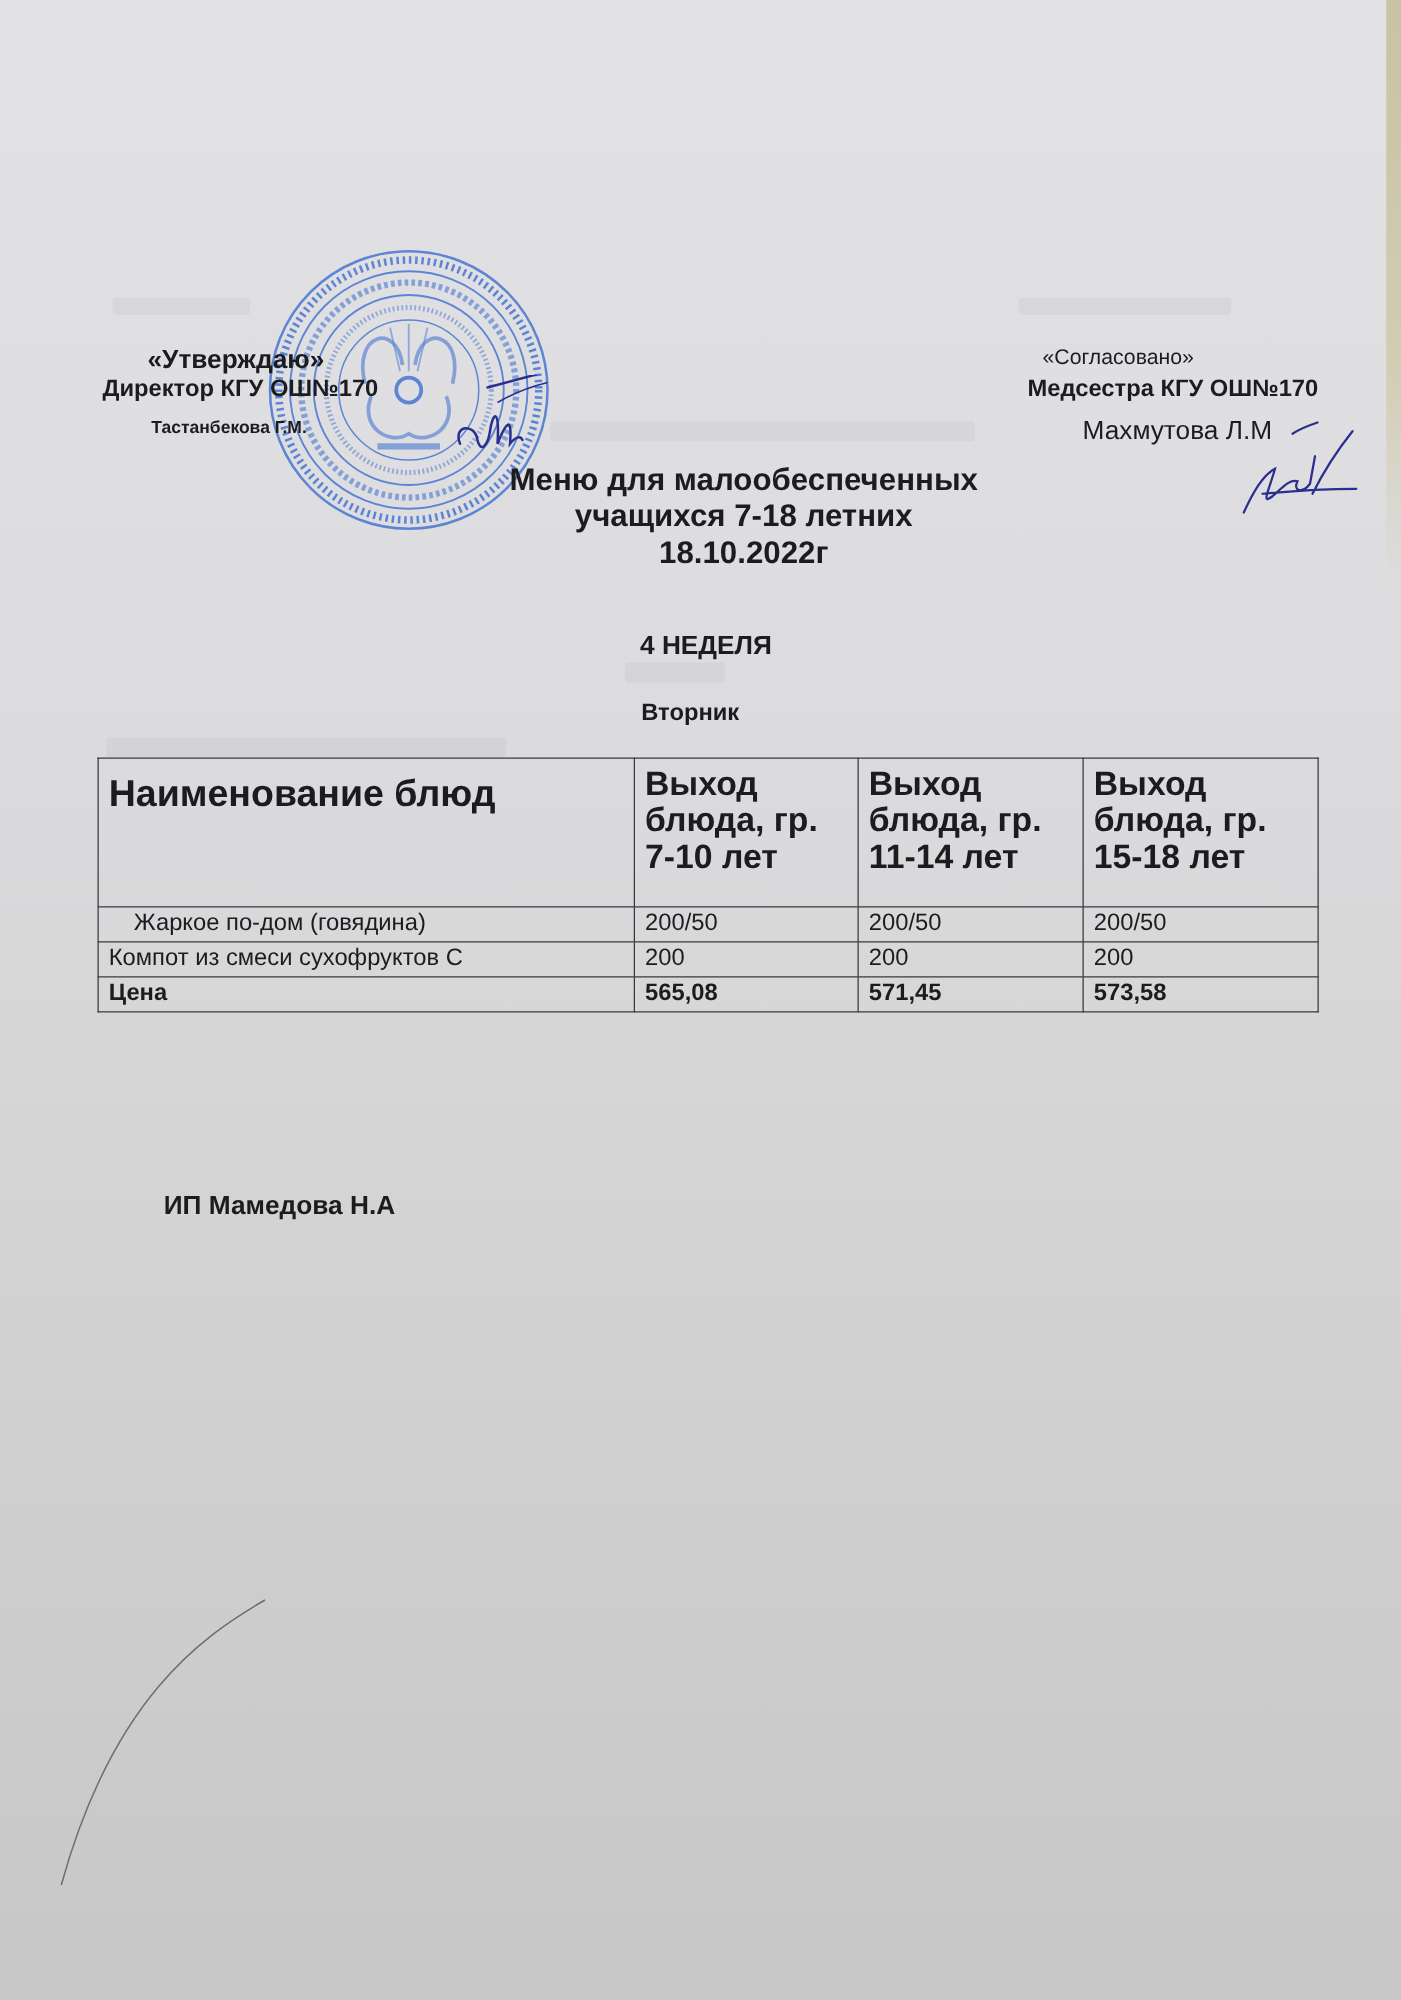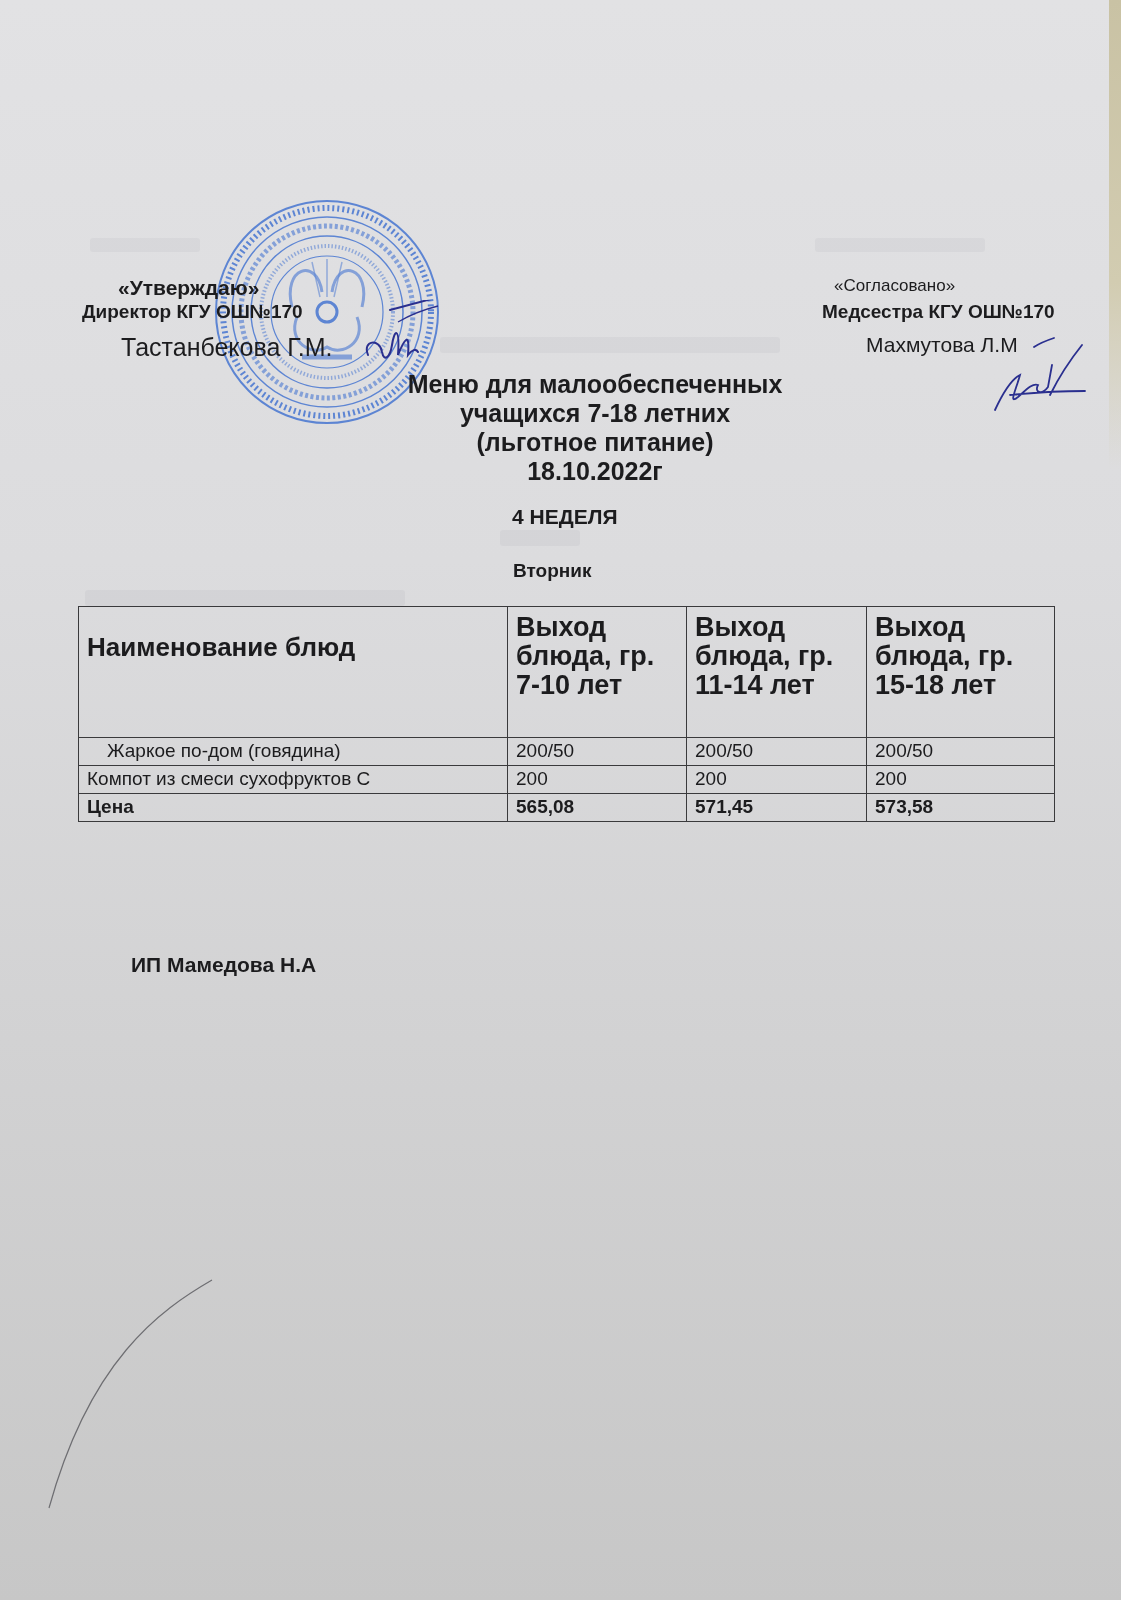--- a/index.html
+++ b/index.html
@@ -11,21 +11,21 @@
     }
     .edge-strip {
       position: absolute; top: 0; right: 0; width: 12px; height: 470px;
       background: linear-gradient(180deg, #c9c2a4 0%, #d2ccb1 60%, rgba(210,204,177,0) 100%);
     }
     .abs { position: absolute; white-space: nowrap; }
 
     
     .approve-title { left: 76px; top: 276px; font-size: 21px; font-weight: bold; margin-left: 42px; }
     .approve-role  { left: 82px; top: 301px; font-size: 19px; font-weight: bold; }
-    .approve-name  { left: 121px; top: 333px; font-size: 25px; }
+    .approve-name  { left: 121px; top: 333px; font-size: 14px; font-weight: bold; }
 
     .agree-title { left: 834px; top: 276px; font-size: 17px; font-weight: normal; text-align: center; }
     .agree-role  { left: 822px; top: 301px; font-size: 19px; font-weight: bold; width: 299px; overflow: hidden; }
     .agree-name  { left: 866px; top: 333px; font-size: 21px; }
 
     
     .heading {
       position: absolute; left: 395px; top: 370px; width: 400px;
       text-align: center; font-weight: bold; font-size: 25px; line-height: 29px;
     }
@@ -41,21 +41,21 @@
       border: 1.5px solid #3a3a3c; padding: 0 0 0 8px; text-align: left;
       vertical-align: top; font-weight: normal;
     }
     table.menu col.c0 { width: 429px; }
     table.menu col.c1 { width: 179px; }
     table.menu col.c2 { width: 180px; }
     table.menu col.c3 { width: 188px; }
     table.menu thead th {
       height: 104px; font-size: 27px; font-weight: bold; line-height: 29px; padding-top: 6px;
     }
-    table.menu thead th.name-col { padding-top: 26px; font-size: 26px; margin-top: 23px; }
+    table.menu thead th.name-col { padding-top: 14px; font-size: 30px; margin-top: 23px; }
     table.menu tbody td { height: 27px; font-size: 19px; line-height: 26px; }
     table.menu tbody tr.total td { font-weight: bold; }
     table.menu tbody td.first-indent { padding-left: 28px; }
 
     .vendor { left: 131px; top: 905px; font-size: 21px; font-weight: bold; margin-top: 48px; }
 
     
     .stamp { position: absolute; left: 212px; top: 197px; width: 230px; height: 230px; opacity: 0.8; }
     .sig { position: absolute; }
     .pencil { position: absolute; left: 40px; top: 1270px; width: 190px; height: 250px; }
@@ -102,21 +102,20 @@
 <div class="abs agree-role">Медсестра КГУ ОШ№170</div>
 <div class="abs agree-name">Махмутова Л.М</div>
 
 <svg class="sig" style="left:990px;top:335px;width:100px;height:80px;" viewBox="0 0 100 80">
   <path d="M5 75 C 12 60, 20 45, 30 40 C 26 55, 18 70, 28 62 C 36 55, 42 48, 48 50 C 44 58, 52 60, 58 52 L 62 30 M44 12 C 50 8, 58 5, 64 3 M60 60 C 70 40, 80 25, 92 10 M20 60 C 40 58, 70 56, 95 56" fill="none" stroke="#2a2f8f" stroke-width="1.8" stroke-linecap="round"></path>
 </svg>
 
 <div class="heading">
   <div>Меню для малообеспеченных</div>
   <div>учащихся 7-18 летних</div>
-  <div>(льготное питание)</div>
   <div>18.10.2022г</div>
 </div>
 <div class="abs week">4 НЕДЕЛЯ</div>
 <div class="abs day">Вторник</div>
 
 <table class="menu">
   <colgroup>
     <col class="c0">
       <col class="c1">
       <col class="c2">

